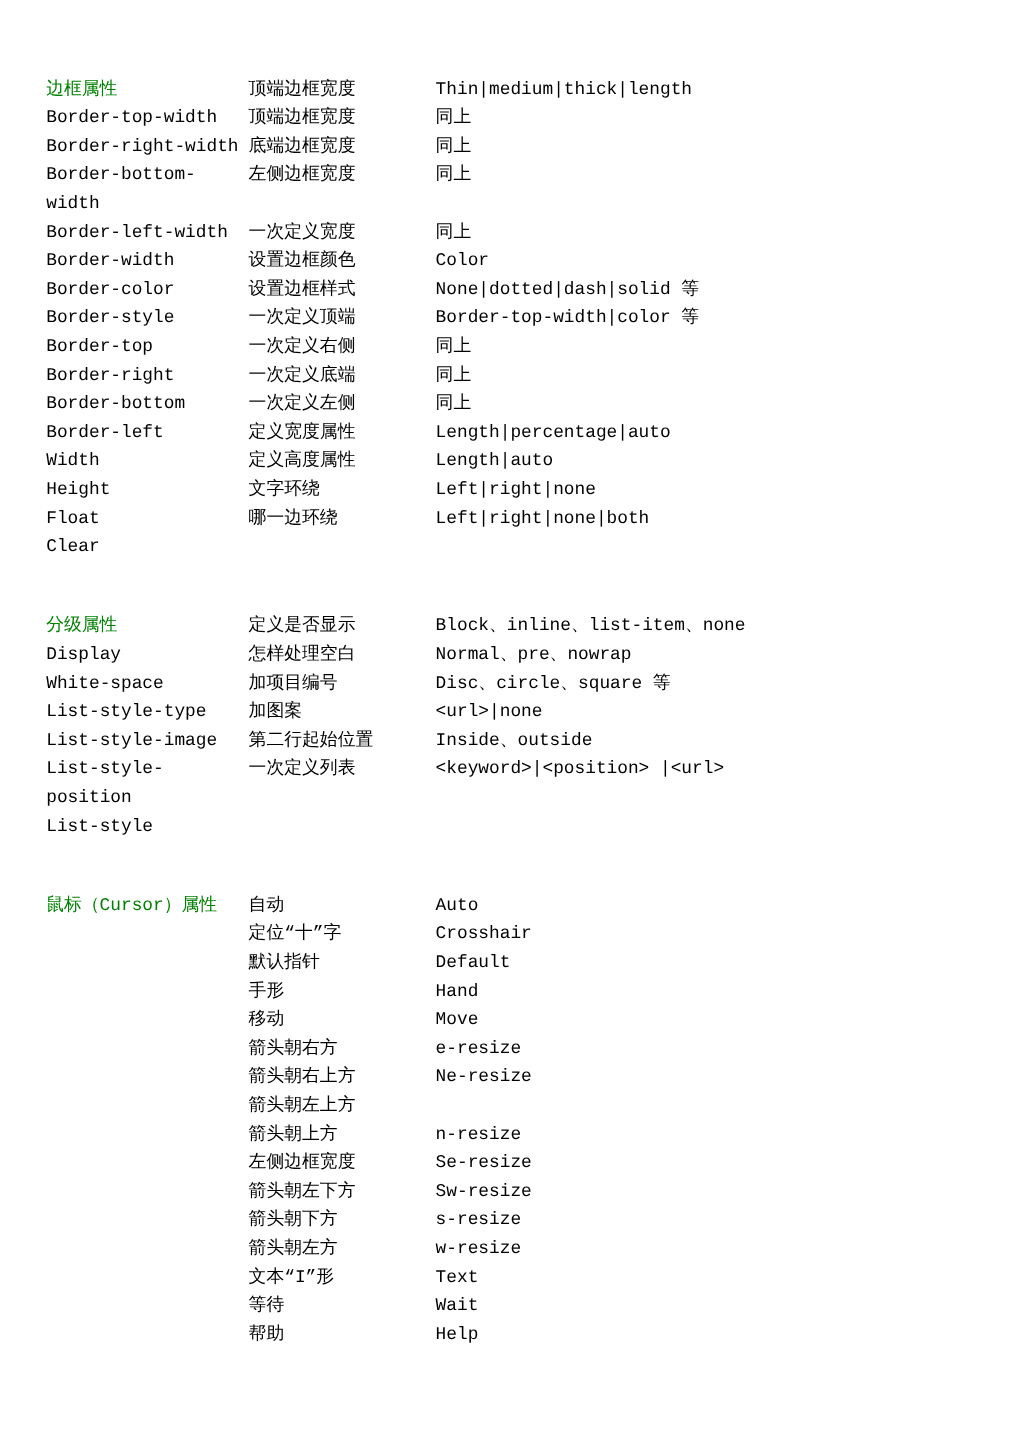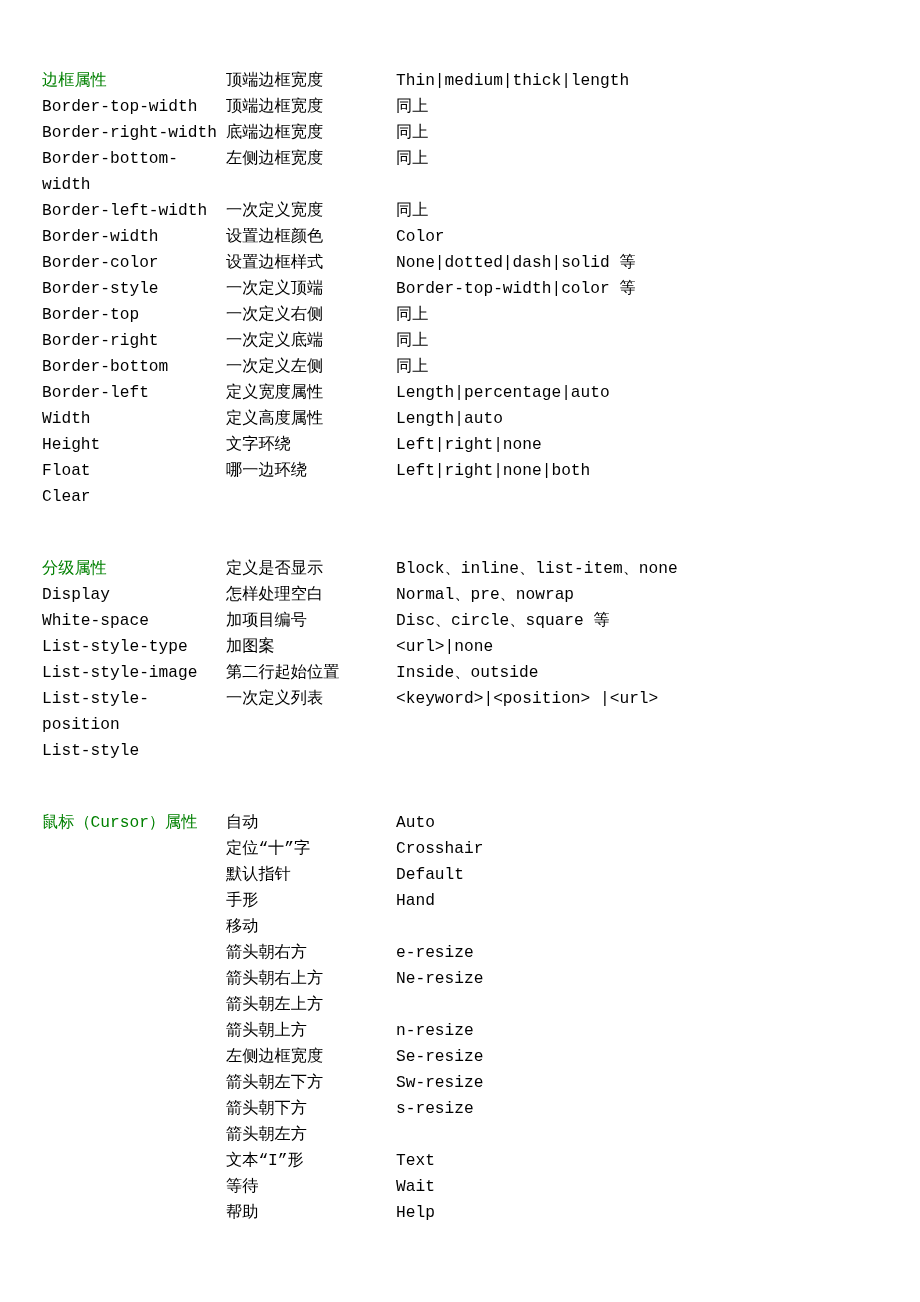--- a/index.html
+++ b/index.html
@@ -160,20 +160,21 @@
         <div class="col3">Default</div>
       </div>
       <div class="row">
         <div class="col1"></div>
         <div class="col2">手形</div>
         <div class="col3">Hand</div>
       </div>
       <div class="row">
         <div class="col1"></div>
         <div class="col2">移动</div>
+        <div class="col3">Move</div>
       </div>
       <div class="row">
         <div class="col1"></div>
         <div class="col2">箭头朝右方</div>
         <div class="col3">e-resize</div>
       </div>
       <div class="row">
         <div class="col1"></div>
         <div class="col2">箭头朝右上方</div>
         <div class="col3">Ne-resize</div>
@@ -198,20 +199,21 @@
         <div class="col3">Sw-resize</div>
       </div>
       <div class="row">
         <div class="col1"></div>
         <div class="col2">箭头朝下方</div>
         <div class="col3">s-resize</div>
       </div>
       <div class="row">
         <div class="col1"></div>
         <div class="col2">箭头朝左方</div>
+        <div class="col3">w-resize</div>
       </div>
       <div class="row">
         <div class="col1"></div>
         <div class="col2">文本“I”形</div>
         <div class="col3">Text</div>
       </div>
       <div class="row">
         <div class="col1"></div>
         <div class="col2">等待</div>
         <div class="col3">Wait</div>

